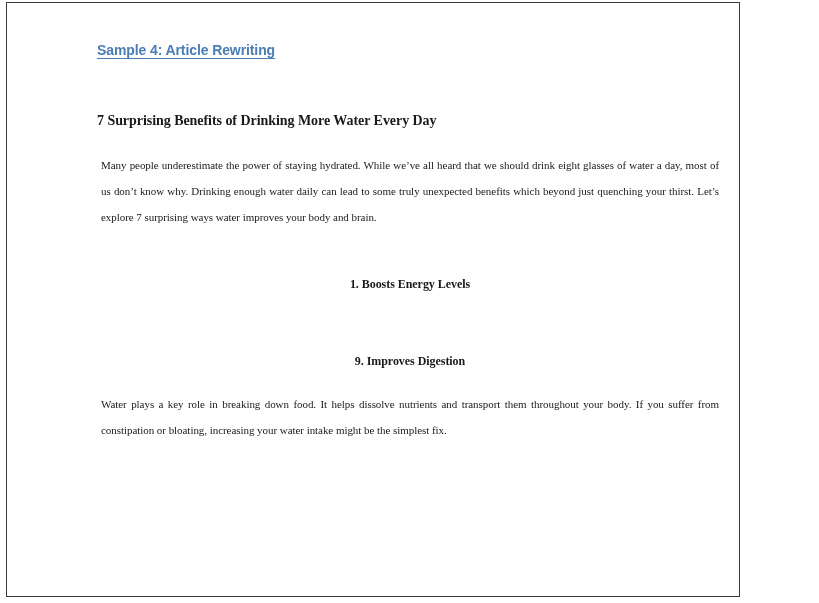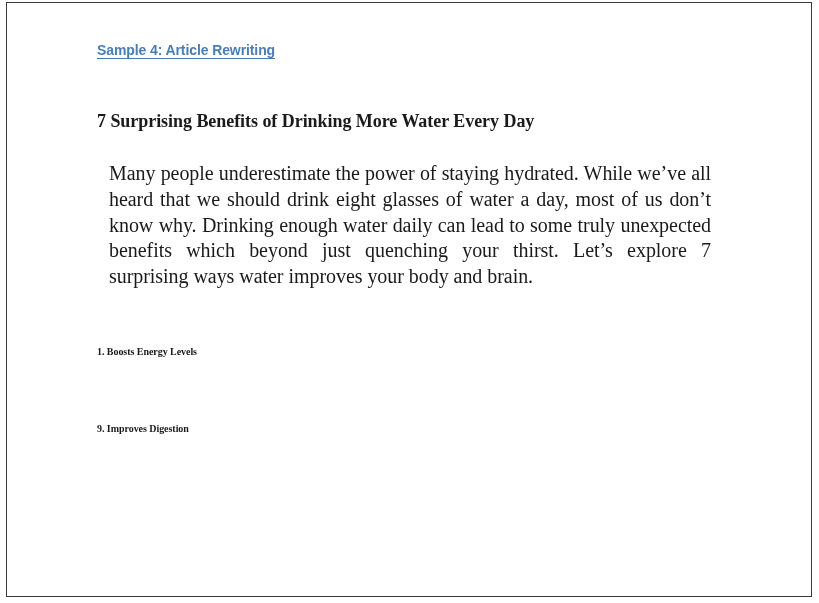--- a/index.html
+++ b/index.html
@@ -11,21 +11,21 @@
     width: 819px;
     height: 603px;
     font-family: "Liberation Serif", "DejaVu Serif", serif;
     overflow: hidden;
   }
 
   .page-frame {
     position: absolute;
     left: 6px;
     top: 2px;
-    width: 806px;
+    width: 734px;
     height: 595px;
     border: 1.5px solid #3a3a3c;
     background: #ffffff;
     box-sizing: border-box;
   }
 
   .doc-body {
     position: absolute;
     left: 90px;
     top: 38px;
@@ -45,46 +45,47 @@
     padding: 0;
     display: inline-block;
     cursor: pointer;
   }
 
   .spacer-after-sample { height: 52px; }
 
   .article-title {
     font-family: "Liberation Serif", "DejaVu Serif", serif;
     font-weight: bold;
-    font-size: 18px;
+    font-size: 14px;
     line-height: 20px;
     color: #1a1a1a;
     margin: 0;
     letter-spacing: -0.05px;
   }
 
   .para {
     font-family: "Liberation Serif", "DejaVu Serif", serif;
-    font-size: 20px;
+    font-size: 11px;
     line-height: 25.8px;
     color: #1a1a1a;
     text-align: justify;
     text-justify: inter-word;
-    margin: 12px;
+    margin: 4px;
     letter-spacing: -0.05px;
   }
 
   .section-heading {
     font-family: "Liberation Serif", "DejaVu Serif", serif;
     font-weight: bold;
-    font-size: 10px;
+    font-size: 12px;
     line-height: 20px;
     color: #1a1a1a;
     margin: 0;
     letter-spacing: -0.05px;
+    text-align: center;
   }
 
   .gap-title-para { height: 18px; }
   .gap-para-heading { height: 40px; }
   .gap-heading-para { height: 17px; }
 </style>
 </head>
 <body>
 
 <div class="page-frame">
@@ -106,15 +107,16 @@
 
     <div class="gap-heading-para"></div>
 
 
     <div class="gap-para-heading"></div>
 
     <h2 class="section-heading">9. Improves Digestion</h2>
 
     <div class="gap-heading-para"></div>
 
+    <p class="para">Water plays a key role in breaking down food. It helps dissolve nutrients and transport them throughout your body. If you suffer from constipation or bloating, increasing your water intake might be the simplest fix.</p>
 
   </div>
 </div>
 
 </body></html>

